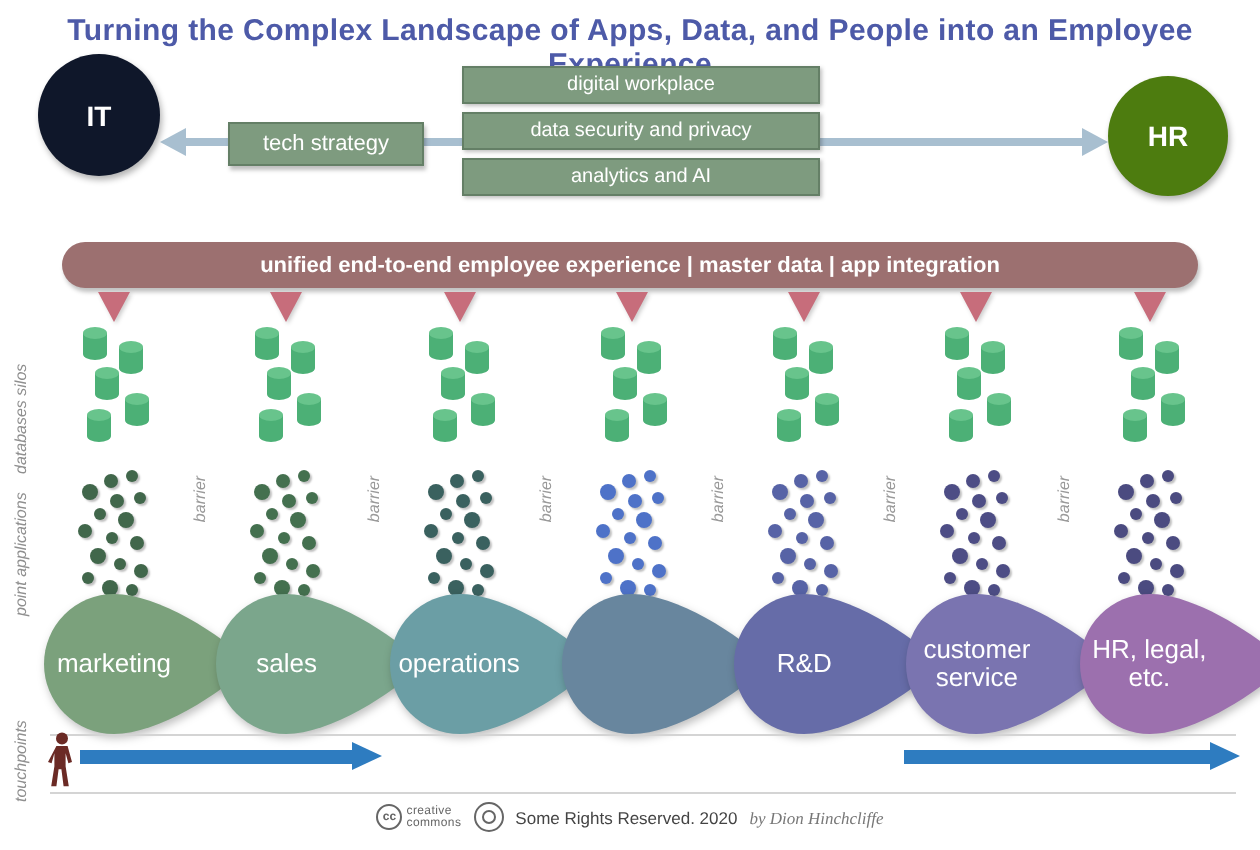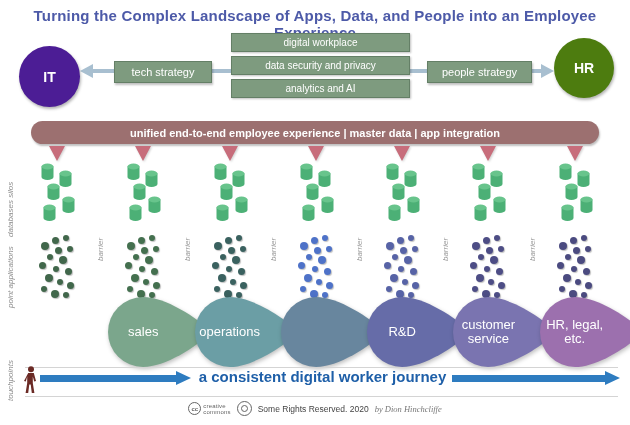--- a/index.html
+++ b/index.html
@@ -4,21 +4,21 @@
 <style>
   html,body{margin:0;padding:0;background:#fff;}
   .canvas{position:relative;width:630px;height:425px;background:#fff;overflow:hidden;
           font-family:"Liberation Sans",sans-serif;}
   
   .title{position:absolute;top:7px;left:0;width:630px;text-align:center;
          font-size:15px;font-weight:bold;color:#4d5aa8;letter-spacing:.2px;}
   
   .circle{position:absolute;border-radius:50%;display:flex;align-items:center;justify-content:center;
           color:#fff;font-weight:bold;font-size:14px;box-shadow:1px 2px 3px rgba(0,0,0,.3);}
-  .it-circle{left:19px;top:46px;width:61px;height:61px;background:#4c1d95;}
+  .it-circle{left:19px;top:27px;width:61px;height:61px;background:#0f172a;}
   .hr-circle{left:554px;top:38px;width:60px;height:60px;background:#4d7c0f;}
   .cap-stack{position:absolute;left:231px;top:33px;width:179px;}
   .cap-box{height:17px;margin-bottom:4px;background:#7e9b7f;border:1px solid #647f66;
            color:#fff;font-size:10px;display:flex;align-items:center;justify-content:center;
            box-shadow:1px 1px 2px rgba(0,0,0,.25);}
   .strat-line{position:absolute;top:69px;height:4px;background:#a8bfd0;}
   .line-left{left:93px;width:138px;}
   .line-right{left:410px;width:132px;}
   .arrowhead-left{position:absolute;left:80px;top:64px;width:0;height:0;
       border-top:7px solid transparent;border-bottom:7px solid transparent;border-right:13px solid #a8bfd0;}
@@ -86,21 +86,20 @@
 
   <div class="strat-line line-left"></div>
   <div class="strat-line line-right"></div>
   <div class="arrowhead-left"></div>
   <div class="arrowhead-right"></div>
 
   <div class="circle it-circle">IT</div>
   <div class="circle hr-circle">HR</div>
 
   <div class="strat-box tech-box">tech strategy</div>
-  <div class="strat-box people-box">people strategy</div>
 
   <div class="cap-stack">
     <div class="cap-box">digital workplace</div>
     <div class="cap-box">data security and privacy</div>
     <div class="cap-box">analytics and AI</div>
   </div>
 
   <div class="unified-bar">unified end-to-end employee experience | master data | app integration</div>
 
   <div class="columns">
@@ -139,20 +138,26 @@
           <div class="dot" style="left: 1px; top: 27px; width: 7px; height: 7px; background: rgb(65, 103, 75);"></div>
           <div class="dot" style="left: 15px; top: 31px; width: 6px; height: 6px; background: rgb(65, 103, 75);"></div>
           <div class="dot" style="left: 27px; top: 33px; width: 7px; height: 7px; background: rgb(65, 103, 75);"></div>
           <div class="dot" style="left: 7px; top: 39px; width: 8px; height: 8px; background: rgb(65, 103, 75);"></div>
           <div class="dot" style="left: 19px; top: 44px; width: 6px; height: 6px; background: rgb(65, 103, 75);"></div>
           <div class="dot" style="left: 29px; top: 47px; width: 7px; height: 7px; background: rgb(65, 103, 75);"></div>
           <div class="dot" style="left: 3px; top: 51px; width: 6px; height: 6px; background: rgb(65, 103, 75);"></div>
           <div class="dot" style="left: 13px; top: 55px; width: 8px; height: 8px; background: rgb(65, 103, 75);"></div>
           <div class="dot" style="left: 25px; top: 57px; width: 6px; height: 6px; background: rgb(65, 103, 75);"></div>
         </div>
+    <div class="balloon">
+      <svg width="104" height="70" viewBox="0 0 104 70">
+        <path d="M35,0 A35,35 0 1,0 35,70 C57,70 88,50 104,35 C88,20 57,0 35,0 Z" fill="#7ba17c"></path>
+      </svg>
+      <div class="balloon-label">marketing</div>
+    </div>
   </div>
 
   <div class="col" style="left: 86.2857px;">
     <div class="tri"></div>
     <div class="cyls">
           <svg width="15" height="18" class="cyl" style="left: 3px; top: 0px;">
             <path d="M1.5 3.5 v10.5 a6 3 0 0 0 12 0 V3.5" fill="#4cb076"></path>
             <ellipse cx="7.5" cy="3.5" rx="6" ry="3" fill="#68c48c"></ellipse>
           </svg>
           <svg width="15" height="18" class="cyl" style="left: 21px; top: 7px;">
@@ -461,21 +466,20 @@
   <div class="hline" style="top:367px;"></div>
   <div class="hline" style="top:396px;"></div>
 
   <svg class="person" width="14" height="29" viewBox="0 0 14 29">
     <circle cx="7" cy="3.2" r="3" fill="#6b2a25"></circle>
     <path d="M4.2 7 h5.6 l2.2 8 -1.8 .6 -1.4 -5 v6.5 l1.6 10 h-2.6 l-1.1 -8.5 h-1.4 l-1.1 8.5 h-2.6 l1.6 -10 v-6.5 l-1.4 5 -1.8 -.6 z" fill="#6b2a25"></path>
   </svg>
 
   <div class="j-line j-line-l"></div>
   <div class="j-head j-head-l"></div>
-  <div class="j-label">a consistent digital worker journey</div>
   <div class="j-line j-line-r"></div>
   <div class="j-head j-head-r"></div>
 
   <div class="footer">
     <span class="cc-badge">
       <span class="cc-circle">cc</span>
       <span class="cc-words">
         <span>creative</span><br><span>commons</span>
       </span>
     </span>

